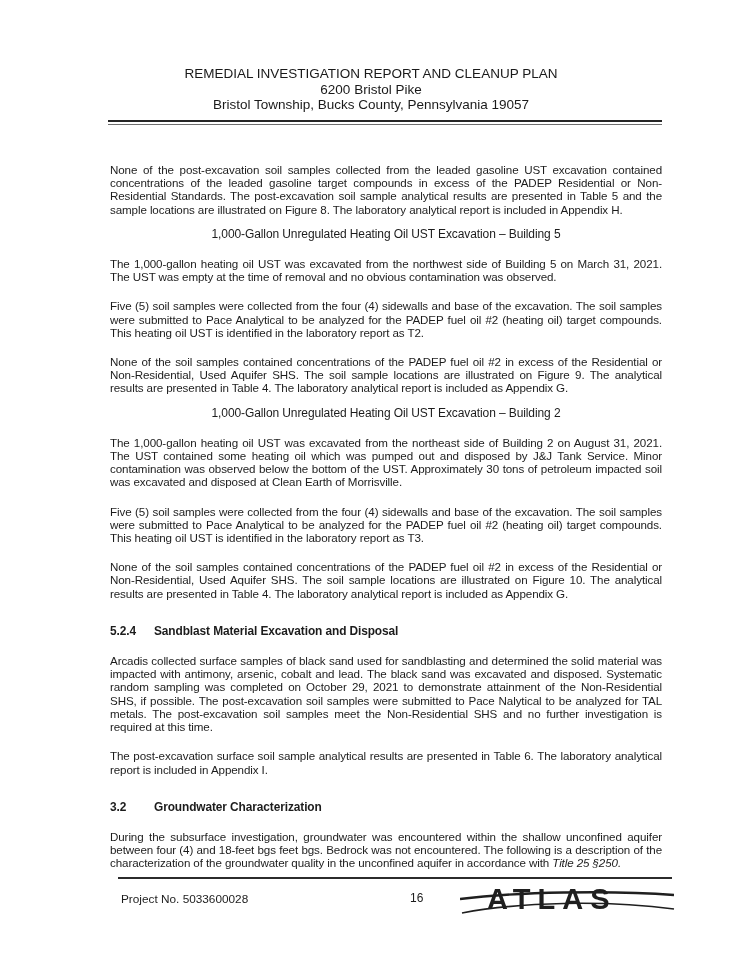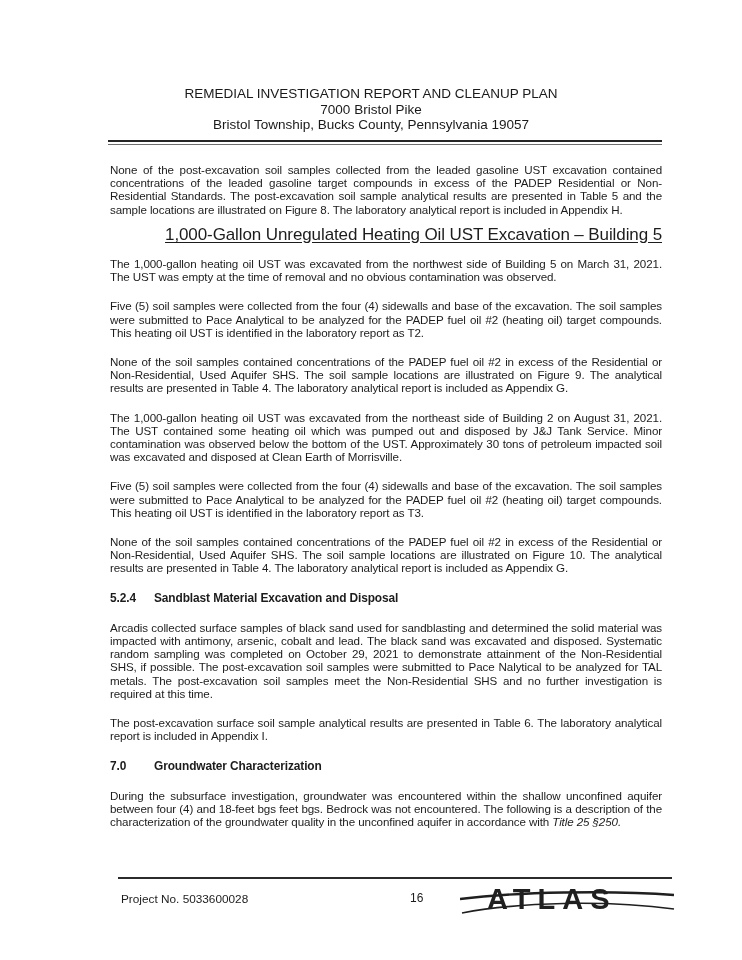--- a/index.html
+++ b/index.html
@@ -10,21 +10,21 @@
     -webkit-font-smoothing:antialiased;
   }
   .sheet{
     position:relative;
     width:742px;height:960px;
     background:#ffffff;
     overflow:hidden;
   }
   
   .doc-header{
-    padding-top:86px;
+    padding-top:66px;
     text-align:center;
     font-size:13.5px;
     line-height:15.5px;
     color:#1a1a1a;
   }
   .header-rule{
     margin:7px auto 0 108px;
     width:554px;
     height:2px;
     border-top:2px solid #262626;
@@ -37,33 +37,32 @@
     width:552px;
     font-size:11.6px;
     line-height:13.2px;
     letter-spacing:-0.1px;
     text-align:justify;
     color:#1c1c1c;
   }
   .doc-body p{margin:16px 0 12px 0;}
   .runin-heading{
     margin:0 0 12px 0;
-    font-size:17px;
+    font-size:12px;
     font-weight:400;
-    text-decoration:underline;
     text-underline-offset:2px;
-    text-align:right;
+    text-align:center;
   }
   .sec-heading{
     margin:17px 0 13px 0;
     font-weight:bold;
     font-size:11.9px;
     text-align:left;
   }
-  .sec-num{display:inline-block;width:44px;}
+  .sec-num{display:inline-block;width:44px;margin-top:8px;}
   em{font-style:italic;}
   
   .doc-footer{
     position:absolute;
     left:108px; top:877px;
     width:554px;
     height:60px;
     margin-left:10px;
   }
   .footer-rule{
@@ -83,48 +82,49 @@
     width:215px;height:40px;
   }
 </style>
 </head>
 <body>
 
 <div class="sheet">
 
   <header class="doc-header">
     <div>REMEDIAL INVESTIGATION REPORT AND CLEANUP PLAN</div>
-    <div>7000 Bristol Pike</div>
+    <div>6200 Bristol Pike</div>
     <div>Bristol Township, Bucks County, Pennsylvania 19057</div>
   </header>
   <div class="header-rule"></div>
 
   <main class="doc-body">
     <p>None of the post-excavation soil samples collected from the leaded gasoline UST excavation contained concentrations of the leaded gasoline target compounds in excess of the PADEP Residential or Non-Residential Standards.  The post-excavation soil sample analytical results are presented in Table 5 and the sample locations are illustrated on Figure 8.  The laboratory analytical report is included in Appendix H.</p>
 
     <div class="runin-heading">1,000-Gallon Unregulated Heating Oil UST Excavation – Building 5</div>
 
     <p>The 1,000-gallon heating oil UST was excavated from the northwest side of Building 5 on March 31, 2021.  The UST was empty at the time of removal and no obvious contamination was observed.</p>
     <p>Five (5) soil samples were collected from the four (4) sidewalls and base of the excavation. The soil samples were submitted to Pace Analytical to be analyzed for the PADEP fuel oil #2 (heating oil) target compounds.  This heating oil UST is identified in the laboratory report as T2.</p>
     <p>None of the soil samples contained concentrations of the PADEP fuel oil #2 in excess of the Residential or Non-Residential, Used Aquifer SHS.  The soil sample locations are illustrated on Figure 9. The analytical results are presented in Table 4. The laboratory analytical report is included as Appendix G.</p>
 
+    <div class="runin-heading">1,000-Gallon Unregulated Heating Oil UST Excavation – Building 2</div>
 
     <p>The 1,000-gallon heating oil UST was excavated from the northeast side of Building 2 on August 31, 2021. The UST contained some heating oil which was pumped out and disposed by J&amp;J Tank Service.  Minor contamination was observed below the bottom of the UST.  Approximately 30 tons of petroleum impacted soil was excavated and disposed at Clean Earth of Morrisville.</p>
     <p>Five (5) soil samples were collected from the four (4) sidewalls and base of the excavation. The soil samples were submitted to Pace Analytical to be analyzed for the PADEP fuel oil #2 (heating oil) target compounds.  This heating oil UST is identified in the laboratory report as T3.</p>
     <p>None of the soil samples contained concentrations of the PADEP fuel oil #2 in excess of the Residential or Non-Residential, Used Aquifer SHS. The soil sample locations are illustrated on Figure 10. The analytical results are presented in Table 4. The laboratory analytical report is included as Appendix G.</p>
 
     <div class="sec-heading">
       <span class="sec-num">5.2.4</span><span class="sec-title">Sandblast Material Excavation and Disposal</span>
     </div>
 
     <p>Arcadis collected surface samples of black sand used for sandblasting and determined the solid material was impacted with antimony, arsenic, cobalt and lead. The black sand was excavated and disposed. Systematic random sampling was completed on October 29, 2021 to demonstrate attainment of the Non-Residential SHS, if possible.  The post-excavation soil samples were submitted to Pace Nalytical to be analyzed for TAL metals.  The post-excavation soil samples meet the Non-Residential SHS and no further investigation is required at this time.</p>
     <p>The post-excavation surface soil sample analytical results are presented in Table 6. The laboratory analytical report is included in Appendix I.</p>
 
     <div class="sec-heading">
-      <span class="sec-num">7.0</span><span class="sec-title">Groundwater Characterization</span>
+      <span class="sec-num">3.2</span><span class="sec-title">Groundwater Characterization</span>
     </div>
 
     <p><span>During the subsurface investigation, groundwater was encountered within the shallow unconfined aquifer between four (4) and 18-feet bgs feet bgs.  Bedrock was not encountered.  The following is a description of the characterization of the groundwater quality in the unconfined aquifer in accordance with </span><em>Title 25 §250.</em></p>
   </main>
 
   <footer class="doc-footer">
     <div class="footer-rule"></div>
     <span class="proj">Project No. 5033600028</span>
     <span class="pageno">16</span>
     <svg class="logo" viewBox="0 0 215 40" xmlns="http://www.w3.org/2000/svg">

